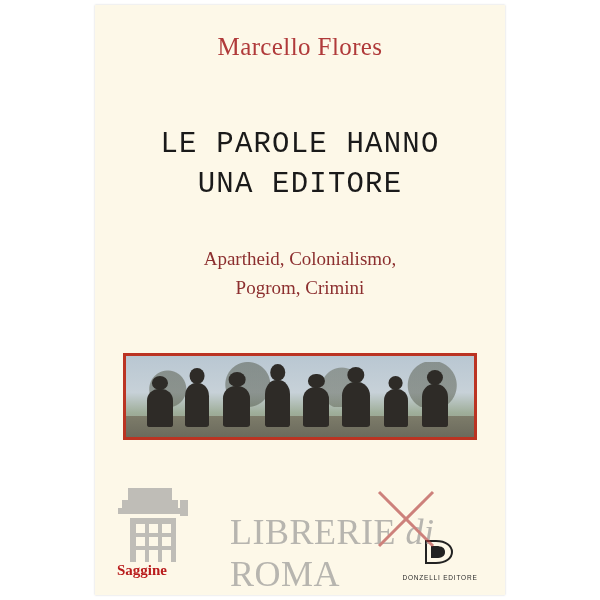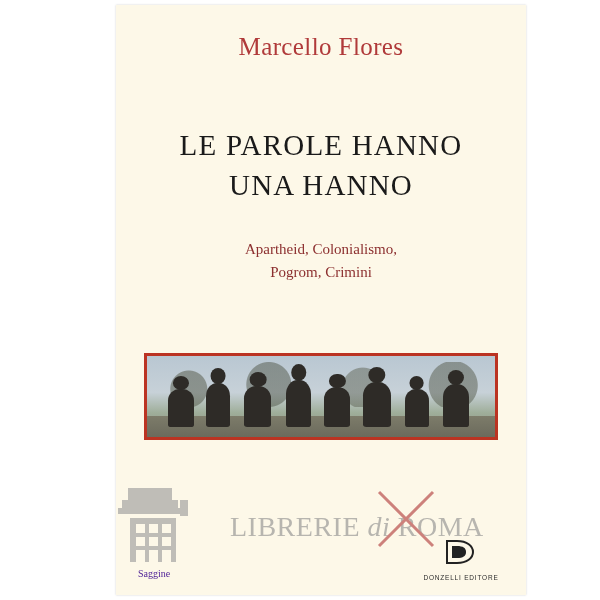--- a/index.html
+++ b/index.html
@@ -24,21 +24,20 @@
   
   .book {
     position: absolute;
     left: 95px;
     top: 5px;
     width: 410px;
     height: 590px;
     background: #fdf8e8;
     box-shadow: 0 0 2px rgba(0,0,0,0.18);
     overflow: hidden;
-    margin-left: 21px;
   }
 
   .author {
     position: absolute;
     top: 28px;
     left: 0;
     width: 100%;
     text-align: center;
     font-size: 25px;
     color: #b03a3a;
@@ -49,31 +48,31 @@
   .title {
     position: absolute;
     top: 120px;
     left: 0;
     width: 100%;
     text-align: center;
     font-size: 29px;
     line-height: 1.38;
     color: #1a1a1a;
     letter-spacing: 1.2px;
-    font-family: Liberation Serif, serif;
+    font-family: Liberation Mono, monospace;
     font-weight: 400;
   }
 
   .subtitle {
     position: absolute;
-    top: 233px;
+    top: 239px;
     left: 0;
     width: 100%;
     text-align: center;
-    font-size: 15px;
+    font-size: 19px;
     line-height: 1.55;
     color: #8c2f2f;
     font-family: "Liberation Serif", serif;
   }
 
   
   .photo-frame {
     position: absolute;
     left: 28px;
     top: 348px;
@@ -130,21 +129,21 @@
     top: 478px;
     width: 380px;
     height: 96px;
     opacity: 0.62;
     pointer-events: none;
   }
   .wm-text {
     position: absolute;
     left: 112px;
     top: 33px;
-    font-size: 28px;
+    font-size: 36px;
     letter-spacing: 0.5px;
     color: #8d8d8d;
     font-family: "Liberation Serif", serif;
   }
   .wm-text .it {
     font-style: italic;
   }
   .wm-building {
     position: absolute;
     left: 0;
@@ -158,23 +157,24 @@
     top: 8px;
     width: 66px;
     height: 66px;
   }
 
   
   .collana {
     position: absolute;
     left: 22px;
     bottom: 16px;
-    font-size: 10px;
-    color: #4c1d95;
-    font-family: "Liberation Serif", serif;
+    font-size: 15px;
+    color: #b91c1c;
+    font-family: "Liberation Serif", serif;
+    font-weight: bold;
   }
 
   
   .publisher {
     position: absolute;
     right: 26px;
     bottom: 14px;
     width: 78px;
     text-align: center;
   }
@@ -194,21 +194,21 @@
 <body>
 
 <div id="cover">
 
   <div class="book">
 
     <div class="author">Marcello Flores</div>
 
     <div class="title">
       <div>LE PAROLE HANNO</div>
-      <div>UNA HANNO</div>
+      <div>UNA EDITORE</div>
     </div>
 
     <div class="subtitle">
       <div>Apartheid, Colonialismo,</div>
       <div>Pogrom, Crimini</div>
     </div>
 
     <div class="photo-frame">
       <div class="sky"></div>
       <div class="treeline"></div>

